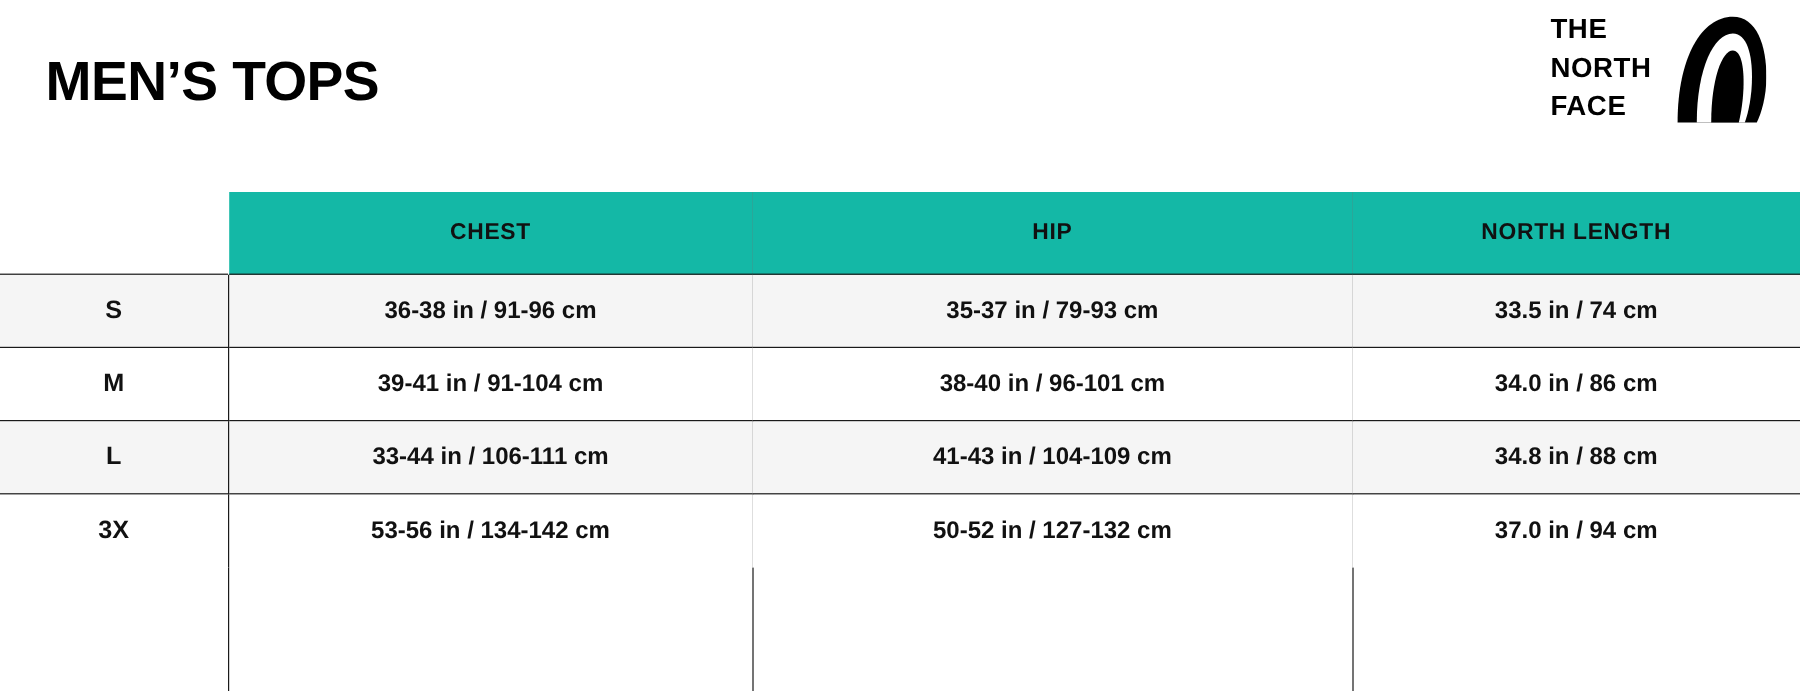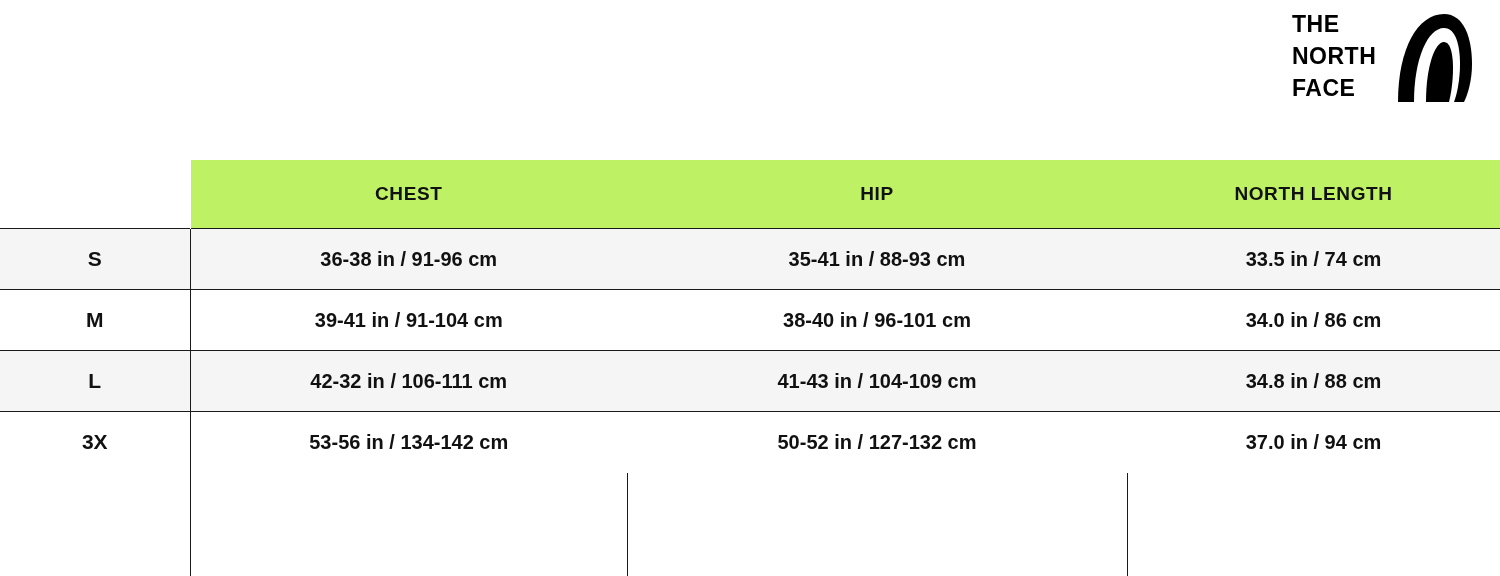--- a/index.html
+++ b/index.html
@@ -69,21 +69,21 @@
   }
 
   thead th {
     height: 68px;
     vertical-align: middle;
     font-size: 19px;
     font-weight: bold;
     letter-spacing: 0.6px;
     color: #111111;
     text-align: center;
-    background: #bef264;
+    background: #14b8a6;
     border: none;
   }
   thead th.size-head { background: #ffffff; }
 
   tbody tr {
     height: 61px;
   }
   tbody tr.odd  td { background: #f5f5f5; }
   tbody tr.even td { background: #ffffff; }
 
@@ -127,20 +127,21 @@
     height: 1px;
     background: #1a1a1a;
   }
 </style>
 </head>
 <body>
 
 <div class="page">
 
   <div class="header">
+    <div class="title">MEN’S TOPS</div>
 
     <div class="logo">
       <svg viewBox="0 0 180 100" width="180" height="100" xmlns="http://www.w3.org/2000/svg">
 
         <g fill="#000000" font-family="Liberation Sans, sans-serif" font-weight="bold" font-size="23" letter-spacing="0.5">
           <text x="0" y="24">THE</text>
           <text x="0" y="56">NORTH</text>
           <text x="0" y="88">FACE</text>
         </g>
 
@@ -174,32 +175,32 @@
         <th class="size-head"></th>
         <th>CHEST</th>
         <th>HIP</th>
         <th>NORTH LENGTH</th>
       </tr>
     </thead>
     <tbody>
       <tr class="odd">
         <td class="size-cell">S</td>
         <td class="val-cell">36-38 in / 91-96 cm</td>
-        <td class="val-cell">35-41 in / 88-93 cm</td>
+        <td class="val-cell">35-37 in / 79-93 cm</td>
         <td class="val-cell">33.5 in / 74 cm</td>
       </tr>
       <tr class="even">
         <td class="size-cell">M</td>
         <td class="val-cell">39-41 in / 91-104 cm</td>
         <td class="val-cell">38-40 in / 96-101 cm</td>
         <td class="val-cell">34.0 in / 86 cm</td>
       </tr>
       <tr class="odd">
         <td class="size-cell">L</td>
-        <td class="val-cell">42-32 in / 106-111 cm</td>
+        <td class="val-cell">33-44 in / 106-111 cm</td>
         <td class="val-cell">41-43 in / 104-109 cm</td>
         <td class="val-cell">34.8 in / 88 cm</td>
       </tr>
       <tr class="even">
         <td class="size-cell">3X</td>
         <td class="val-cell">53-56 in / 134-142 cm</td>
         <td class="val-cell">50-52 in / 127-132 cm</td>
         <td class="val-cell">37.0 in / 94 cm</td>
       </tr>
     </tbody>

